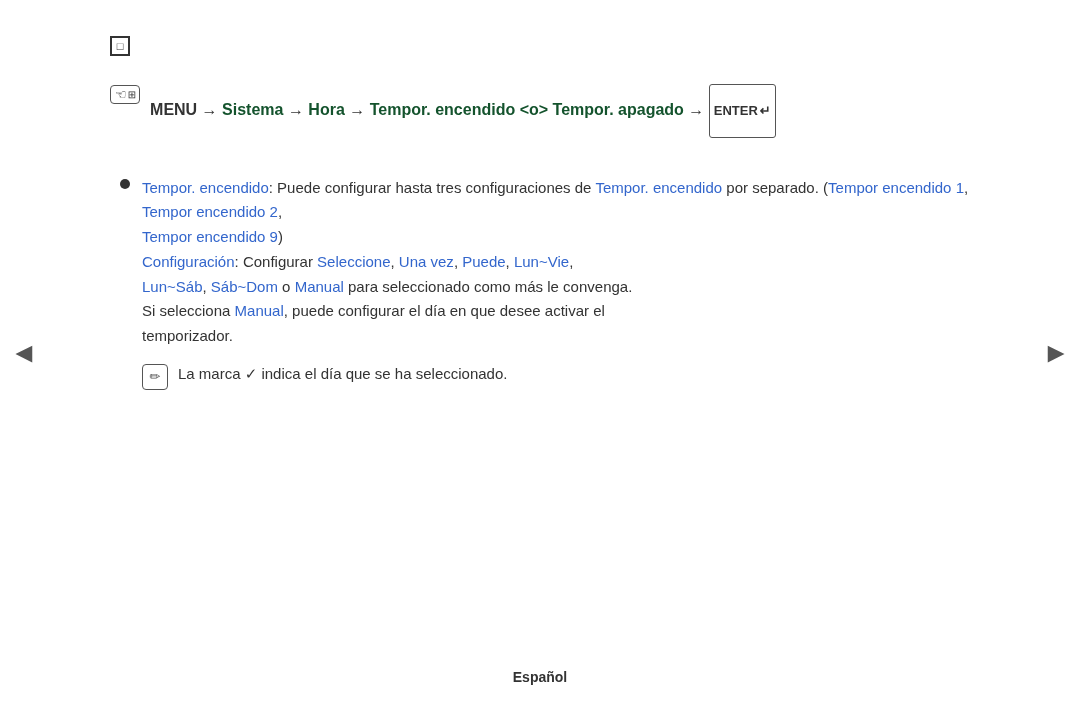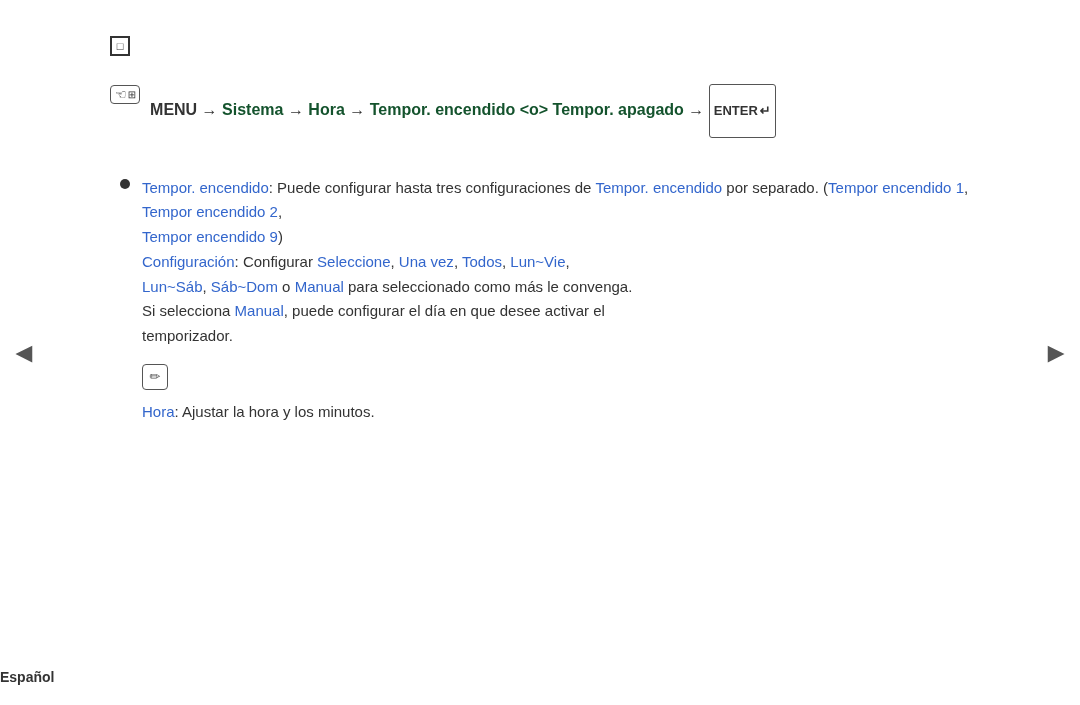--- a/index.html
+++ b/index.html
@@ -207,20 +207,21 @@
       font-size: 15px;
       line-height: 1.65;
     }
 
     
     .footer {
       position: absolute;
       bottom: 20px;
       left: 0;
       right: 0;
+      text-align: center;
       font-size: 14px;
       font-weight: bold;
       color: #333;
       margin-top: 37px;
     }
   </style>
 </head>
 <body>
 
 <div class="nav-arrow-left">
@@ -266,37 +267,37 @@
     </div>
 
     <div class="content-body">
       <div class="bullet-section">
         <div class="bullet-dot"></div>
         <div class="bullet-content">
           
           <span class="blue">Tempor. encendido</span><span>: Puede configurar hasta tres configuraciones de </span><span class="blue">Tempor. encendido</span><span> por separado. (</span><span class="blue">Tempor encendido 1</span><span>, </span><span class="blue">Tempor encendido 2</span><span>,</span><br>
           <span class="blue">Tempor encendido 9</span><span>)</span><br>
           
-          <span class="blue">Configuración</span><span>: Configurar </span><span class="blue">Seleccione</span><span>, </span><span class="blue">Una vez</span><span>, </span><span class="blue">Todos</span><span>, </span><span class="blue">Lun~Vie</span><span>,</span><br>
+          <span class="blue">Configuración</span><span>: Configurar </span><span class="blue">Seleccione</span><span>, </span><span class="blue">Una vez</span><span>, </span><span class="blue">Puede</span><span>, </span><span class="blue">Lun~Vie</span><span>,</span><br>
           <span class="blue">Lun~Sáb</span><span>, </span><span class="blue">Sáb~Dom</span><span> o </span><span class="blue">Manual</span><span> para seleccionado como más le convenga.</span><br>
           
           <span>Si selecciona </span><span class="blue">Manual</span><span>, puede configurar el día en que desee activar el</span><br>
           <span>temporizador.</span>
 
           
           <div class="note-row">
             <div class="note-icon">
               <span>✏</span>
             </div>
+            <div class="note-text">
+              <span>La marca ✓ indica el día que se ha seleccionado.</span>
+            </div>
           </div>
 
           
-          <div class="hora-line">
-            <span class="blue">Hora</span><span>: Ajustar la hora y los minutos.</span>
-          </div>
 
           
 
         </div>
       </div>
     </div>
 
   </div>
 </div>
 

